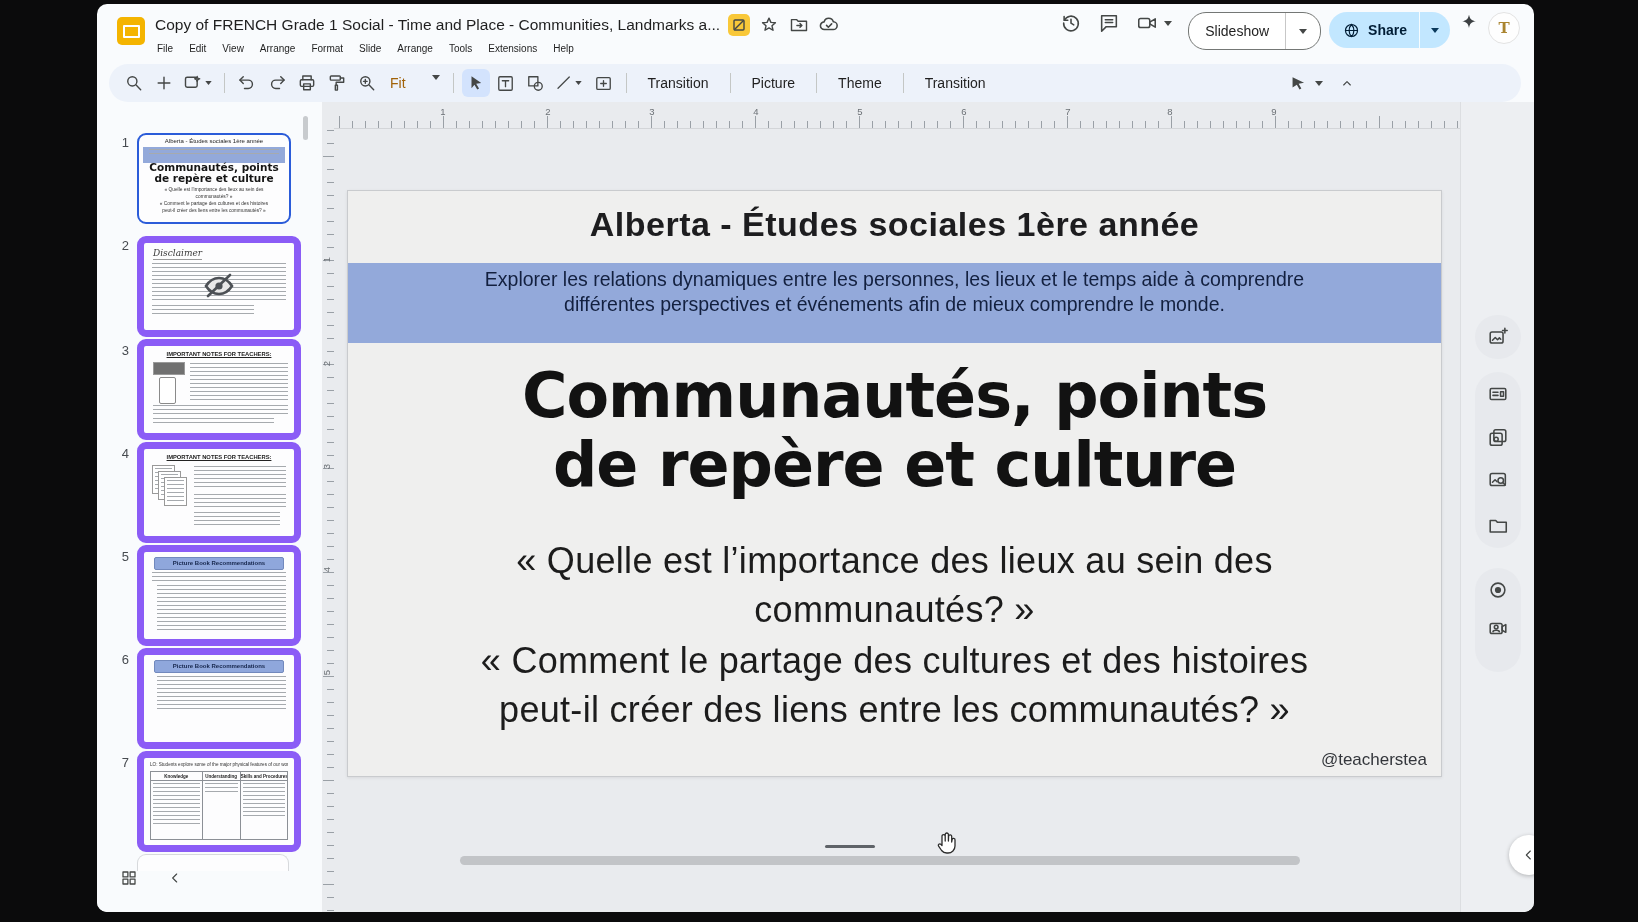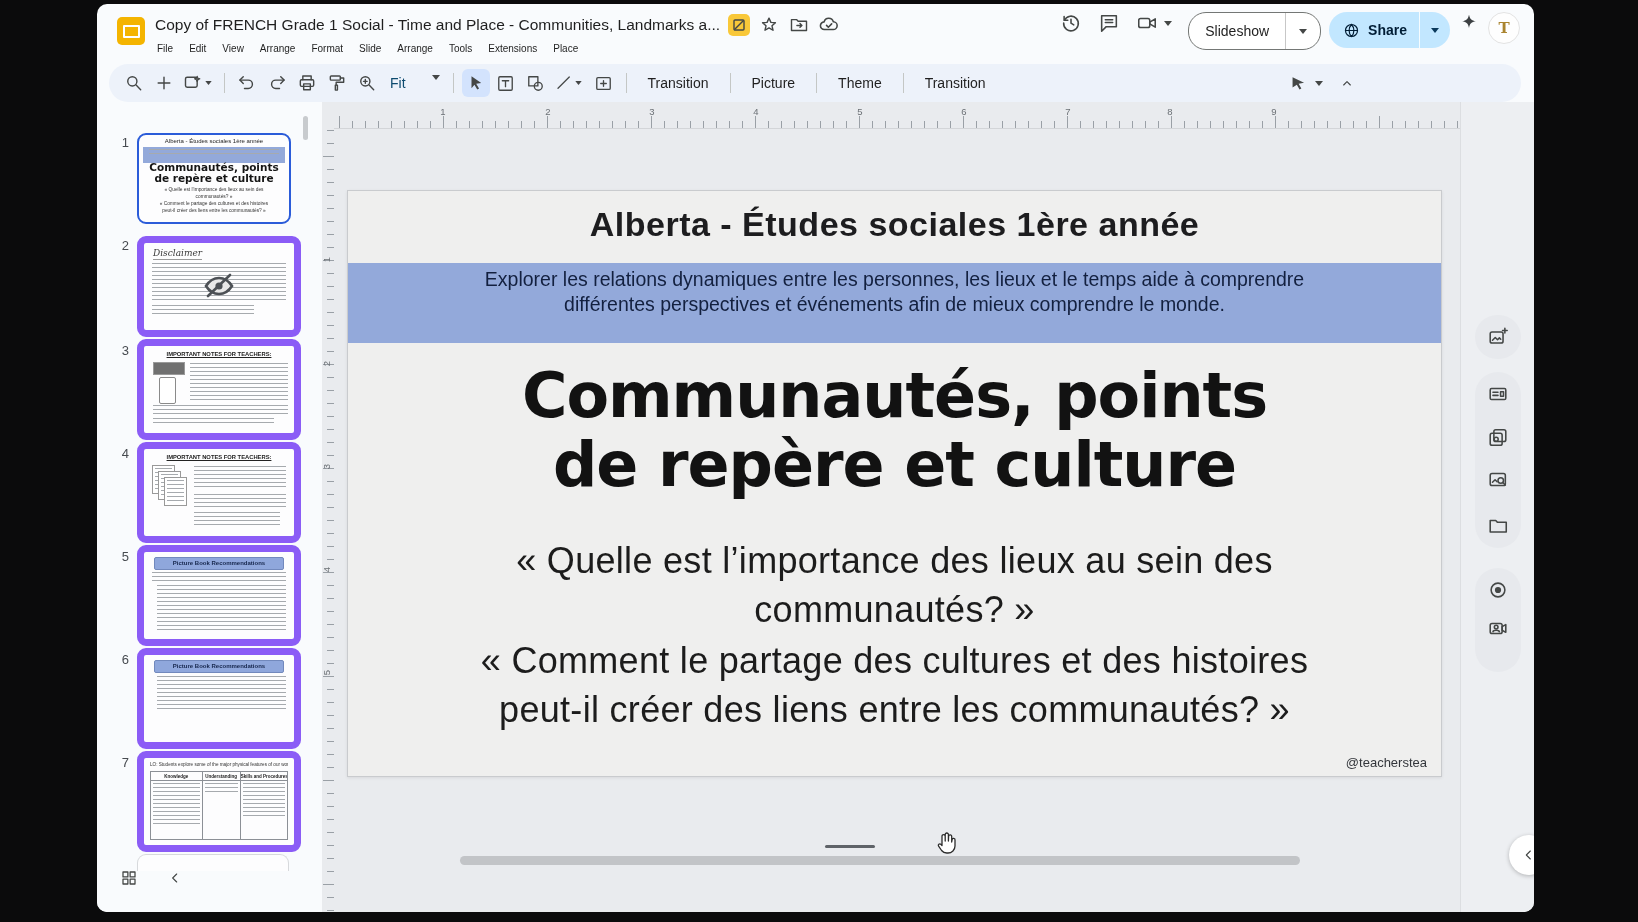--- a/index.html
+++ b/index.html
@@ -42,21 +42,21 @@
   
   .tbar{position:absolute;left:12px;top:60px;width:1412px;height:38px;background:#edf2fa;
     border-radius:19px;display:flex;align-items:center;padding:0 10px;box-sizing:border-box}
   .tool{width:28px;height:28px;border-radius:6px;display:flex;align-items:center;justify-content:center;
     flex:none;margin:0 1px}
   .tool.sel{background:#d3e3fd}
   .tsep{width:1px;height:20px;background:#c4c7c5;margin:0 7px;flex:none}
   .tbtn{height:28px;display:flex;align-items:center;padding:0 14px;font-size:14px;color:#1f1f1f;
     border-radius:6px;flex:none}
   .caret{margin:0 2px;flex:none}
-  .fitbox{display:flex;align-items:flex-start;gap:26px;padding:0 6px 0 8px;font-size:14px;color:#0c4a6e;flex:none}
+  .fitbox{display:flex;align-items:flex-start;gap:26px;padding:0 6px 0 8px;font-size:14px;color:#a16207;flex:none}
   
   .strip{position:absolute;left:0;top:98px;width:225px;height:810px;background:#f9fbfd}
   .fs-scroll{position:absolute;left:206px;top:14px;width:5px;height:24px;background:#c8cbce;border-radius:3px}
   .num{position:absolute;left:12px;width:20px;text-align:right;font-size:13px;color:#474b50}
   .thumb{position:absolute;left:40px;width:150px;height:87px;background:#fdfdfe;
     border:7px solid #8b5cf6;border-radius:9px;overflow:hidden}
   .thumb.sel{border:2.4px solid #2b5cd9}
   .tl{background-image:repeating-linear-gradient(to bottom,#a6aaae 0 1px,transparent 1px 4px)}
   .t1-title{position:absolute;top:3px;left:2px;right:2px;font-size:6px;text-align:center;color:#1f1f1f}
   .t1-banner{position:absolute;top:12px;left:4px;right:4px;height:12px;background:#93a9da;padding:2px 6px}
@@ -107,21 +107,21 @@
     font-weight:bold;letter-spacing:.5px;color:#1d1d1f}
   .s-banner{position:absolute;top:72px;left:0;right:0;height:80px;background:#93a9da;
     text-align:center;padding-top:4px;box-sizing:border-box}
   .s-banner .bt{font-size:21px;font-weight:bold;color:#0f1f3d}
   .s-banner .bl{font-size:19.5px;color:#13203f;line-height:1.3}
   .s-big{position:absolute;top:170px;left:0;right:0;text-align:center;
     font-family:"DejaVu Sans",sans-serif;font-weight:bold;font-size:62px;line-height:1.12;
     letter-spacing:-1px;color:#121212}
   .s-q{position:absolute;left:0;right:0;text-align:center;font-size:36px;color:#1c1c1c;
     line-height:1.35;letter-spacing:.3px}
-  .s-credit{position:absolute;right:14px;bottom:6px;font-size:13px;color:#33363b}
+  .s-credit{position:absolute;right:14px;bottom:6px;font-size:17px;color:#33363b}
   
   .hscroll{position:absolute;left:138px;top:754px;width:840px;height:9px;background:#c2c4c7;border-radius:5px}
   .notes-handle{position:absolute;left:503px;top:743px;width:50px;height:3px;background:#5f6368;border-radius:2px}
   .hand{position:absolute;left:612px;top:728px}
   
   .rail{position:absolute;left:1363px;top:98px;width:74px;height:810px;background:#edeff2;
     border-left:1px solid #dcdee1}
   .rail-g{position:absolute;left:14px;width:46px;background:#e7e9ed;border-radius:23px}
   .rail-ic{position:absolute;left:26px;width:22px;height:22px}
   .fab{position:absolute;left:1412px;top:831px;width:40px;height:40px;border-radius:50%;
@@ -166,21 +166,21 @@
     <nav class="menus">
       <span>File</span>
       <span>Edit</span>
       <span>View</span>
       <span>Arrange</span>
       <span>Format</span>
       <span>Slide</span>
       <span>Arrange</span>
       <span>Tools</span>
       <span>Extensions</span>
-      <span>Place</span>
+      <span>Help</span>
     </nav>
     <div class="hright">
       <div class="cluster">
         <span>
           <svg class="ic" width="22" height="22" viewBox="0 0 24 24">
                 <path d="M4.5 5v4h4"></path>
                 <path d="M4.8 9A8 8 0 1 1 4 12"></path>
                 <path d="M12 8v4.2l3 1.8"></path>
               </svg>
         </span>

